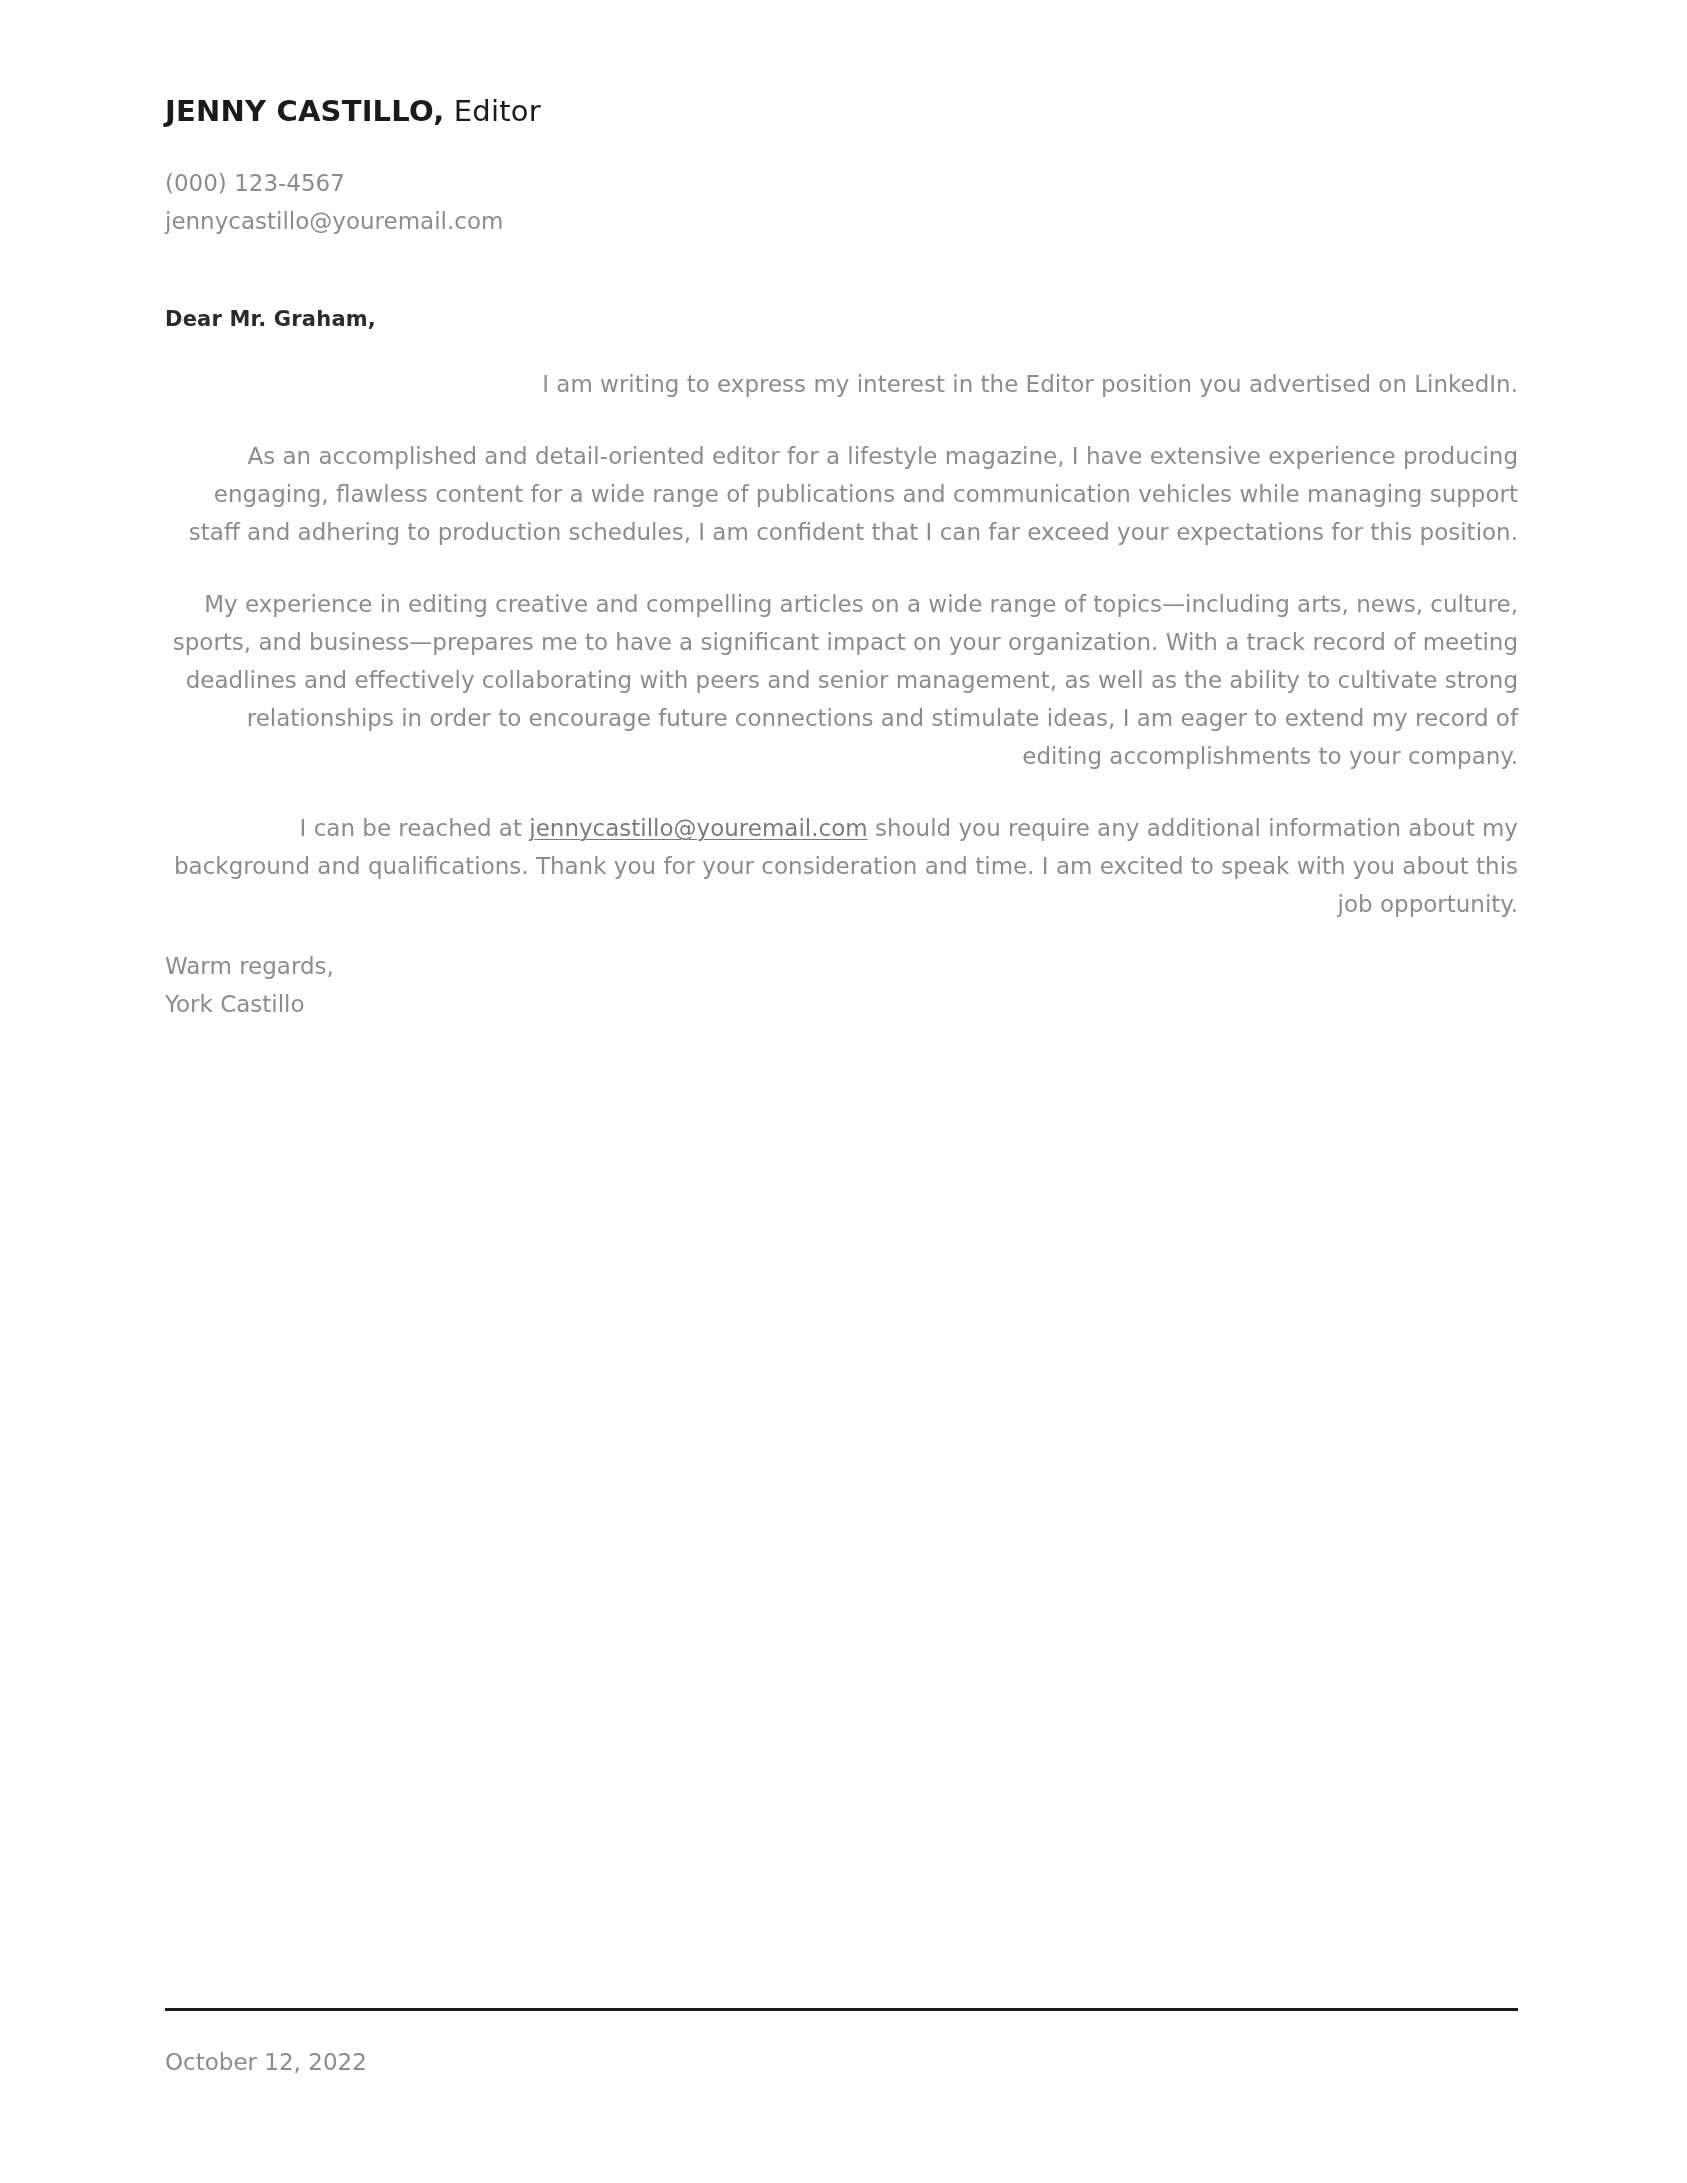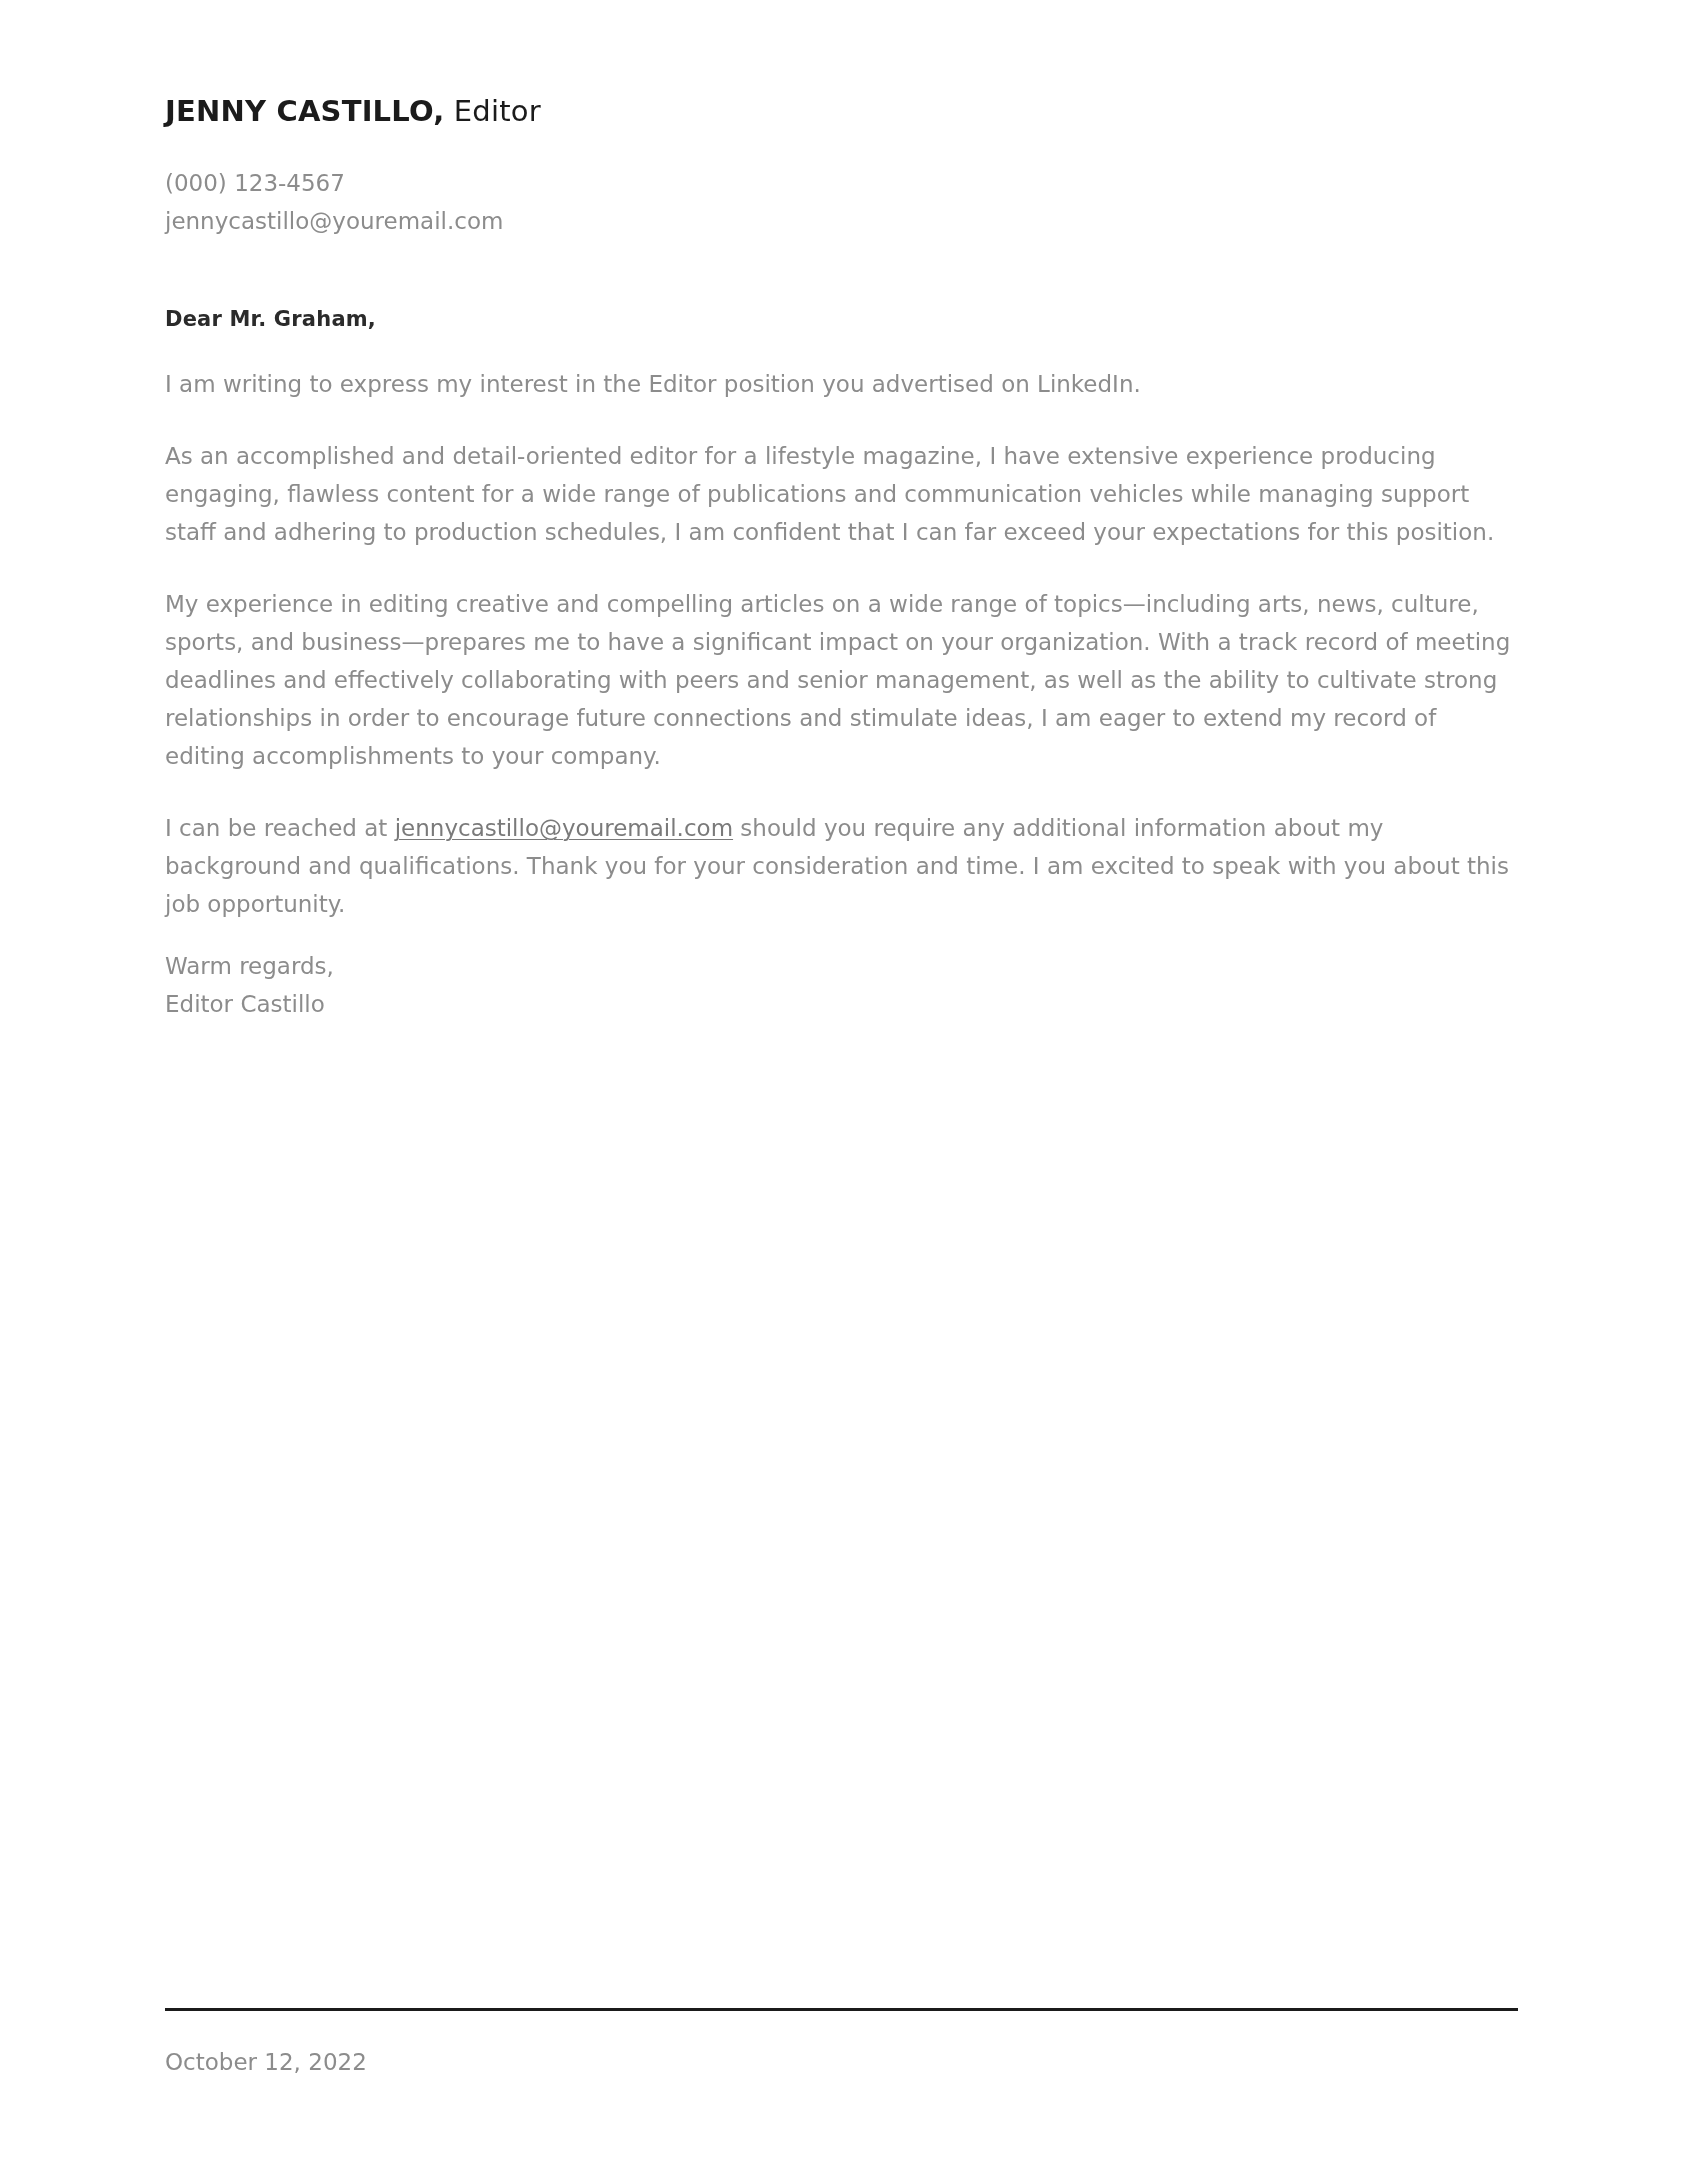--- a/index.html
+++ b/index.html
@@ -68,21 +68,21 @@
   
   .body-copy {
     margin-top: 32px;
     font-size: 23px;
     line-height: 38px;
     color: #8c8c8c;
     font-weight: 400;
   }
   .body-copy p {
     margin: 0 0 34px 0;
-    text-align: left;
+    text-align: right;
   }
   .body-copy p:last-child { margin-bottom: 4px; }
 
   .email-link {
     color: #7a7a7a;
     text-decoration: underline;
     text-underline-offset: 3.4px;
     text-decoration-thickness: 1.3px;
   }
 
@@ -133,21 +133,21 @@
 
     <div class="body-copy">
       <p>I am writing to express my interest in the Editor position you advertised on LinkedIn.</p>
       <p>As an accomplished and detail-oriented editor for a lifestyle magazine, I have extensive experience producing engaging, flawless content for a wide range of publications and communication vehicles while managing support staff and adhering to production schedules, I am confident that I can far exceed your expectations for this position.</p>
       <p>My experience in editing creative and compelling articles on a wide range of topics—including arts, news, culture, sports, and business—prepares me to have a significant impact on your organization. With a track record of meeting deadlines and effectively collaborating with peers and senior management, as well as the ability to cultivate strong relationships in order to encourage future connections and stimulate ideas, I am eager to extend my record of editing accomplishments to your company.</p>
       <p><span>I can be reached at </span><a class="email-link" href="#">jennycastillo@youremail.com</a><span> should you require any additional information about my background and qualifications. Thank you for your consideration and time. I am excited to speak with you about this job opportunity.</span></p>
     </div>
 
     <div class="closing">
       <div>Warm regards,</div>
-      <div>Editor Castillo</div>
+      <div>York Castillo</div>
     </div>
 
   </div>
 
   <div class="footer">
     <div class="footer-rule"></div>
     <div class="footer-date">October 12, 2022</div>
   </div>
 
 </div>

